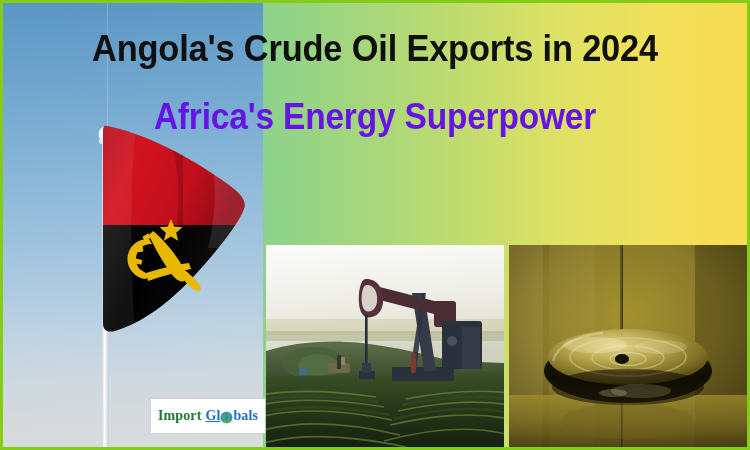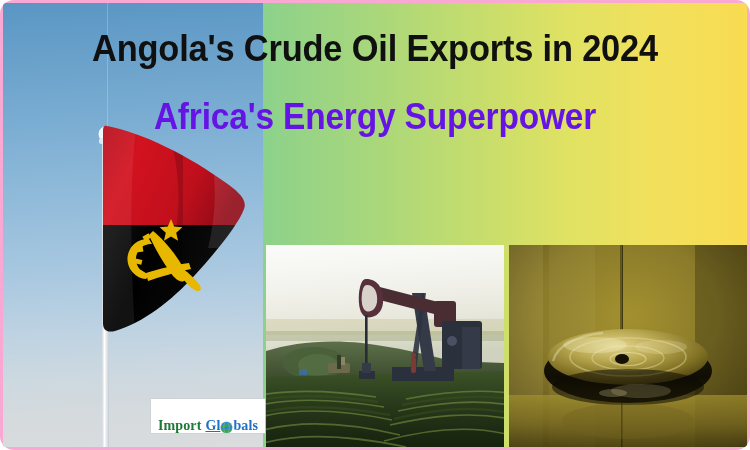--- a/index.html
+++ b/index.html
@@ -10,24 +10,23 @@
   }
   body {
     font-family: "Liberation Sans", sans-serif;
   }
 
   #banner {
     position: relative;
     width: 750px;
     height: 450px;
     overflow: hidden;
-    background: #f9a8d4;
+    background: #84cc16;
     box-sizing: border-box;
     padding: 3px;
-    border-radius: 14px;
   }
 
   .stage {
     position: relative;
     width: 744px;
     height: 444px;
     overflow: hidden;
   }
 
   
@@ -153,21 +152,21 @@
   
   .logo-box {
     position: absolute;
     left: 148px;
     top: 396px;
     width: 114px;
     height: 34px;
     background: #ffffff;
     z-index: 8;
     display: flex;
-    align-items: flex-end;
+    align-items: center;
     justify-content: center;
     box-shadow: 0 0 0 1px rgba(200,205,210,0.55);
   }
   .logo-text {
     font-family: "Liberation Serif", serif;
     font-size: 14px;
     font-weight: 700;
     line-height: 1;
     white-space: nowrap;
     display: flex;

